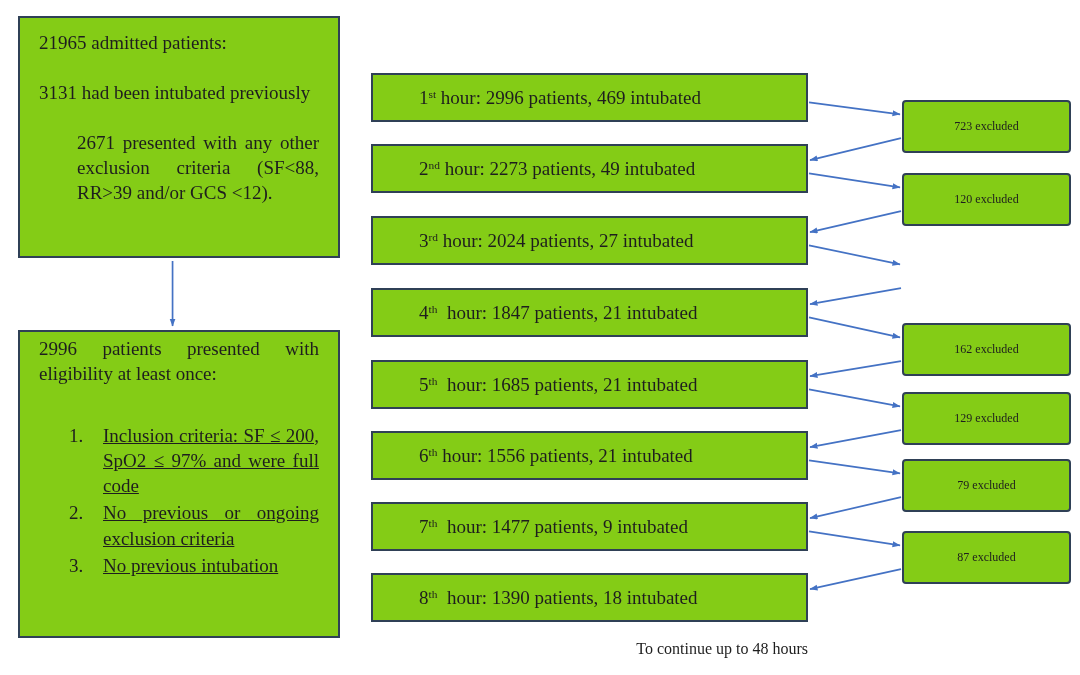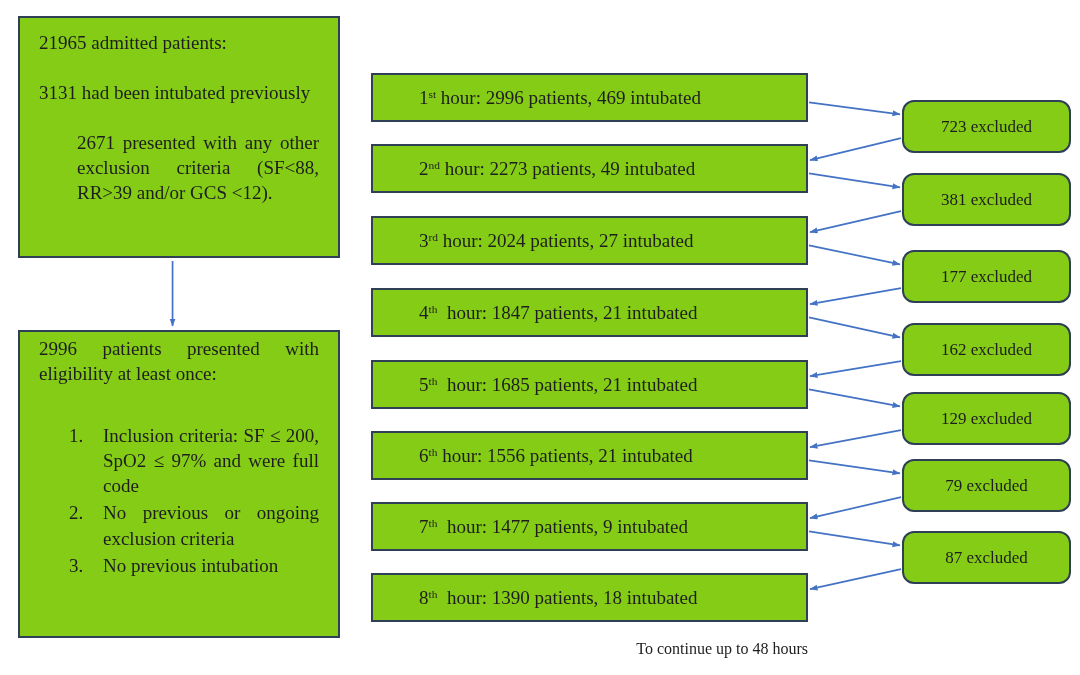--- a/index.html
+++ b/index.html
@@ -36,21 +36,21 @@
   #eligibility-box {
     left: 18px; top: 330px; width: 322px; height: 308px;
     padding: 4px 19px 10px 19px;
     font-size: 19px; line-height: 1.33;
     text-align: justify;
   }
   #eligibility-box .intro { margin: 0 0 36px 0; }
   #eligibility-box ol {
     list-style: none;
     counter-reset: item;
-    margin: 0; padding: 0 0 0 30px;
+    margin: 0; padding: 0 0 0 30px; text-decoration: underline;
   }
   #eligibility-box li {
     counter-increment: item;
     position: relative;
     padding-left: 34px;
     margin-bottom: 2px;
     text-align: justify;
   }
   #eligibility-box li::before {
     content: counter(item) ".";
@@ -67,23 +67,23 @@
     font-size: 60%;
     line-height: 0;
     position: relative;
     top: -0.5em;
     vertical-align: baseline;
   }
   .hlabel { white-space: pre-wrap; }
   
   .excl {
     left: 902px; width: 169px; height: 53px;
-    border-radius: 12px;
+    border-radius: 4px;
     display: flex; align-items: center; justify-content: center;
-    font-size: 17px;
+    font-size: 12px;
   }
   .footer {
     position: absolute;
     left: 371px; top: 640px; width: 437px;
     text-align: right;
     font-size: 16px;
   }
 </style>
 </head>
 <body>
@@ -150,24 +150,21 @@
       <span><span>7</span><sup>th</sup><span class="hlabel">  hour: 1477 patients, 9 intubated</span></span>
     </div>
   <div class="box hour" id="hour-box-8" style="top:573px">
       <span><span>8</span><sup>th</sup><span class="hlabel">  hour: 1390 patients, 18 intubated</span></span>
     </div>
 
   <div class="box excl" id="excluded-box-1" style="top:100px">
       <span>723 excluded</span>
     </div>
   <div class="box excl" id="excluded-box-2" style="top:173px">
-      <span>381 excluded</span>
-    </div>
-  <div class="box excl" id="excluded-box-3" style="top:250px">
-      <span>177 excluded</span>
+      <span>120 excluded</span>
     </div>
   <div class="box excl" id="excluded-box-4" style="top:323px">
       <span>162 excluded</span>
     </div>
   <div class="box excl" id="excluded-box-5" style="top:392px">
       <span>129 excluded</span>
     </div>
   <div class="box excl" id="excluded-box-6" style="top:459px">
       <span>79 excluded</span>
     </div>

